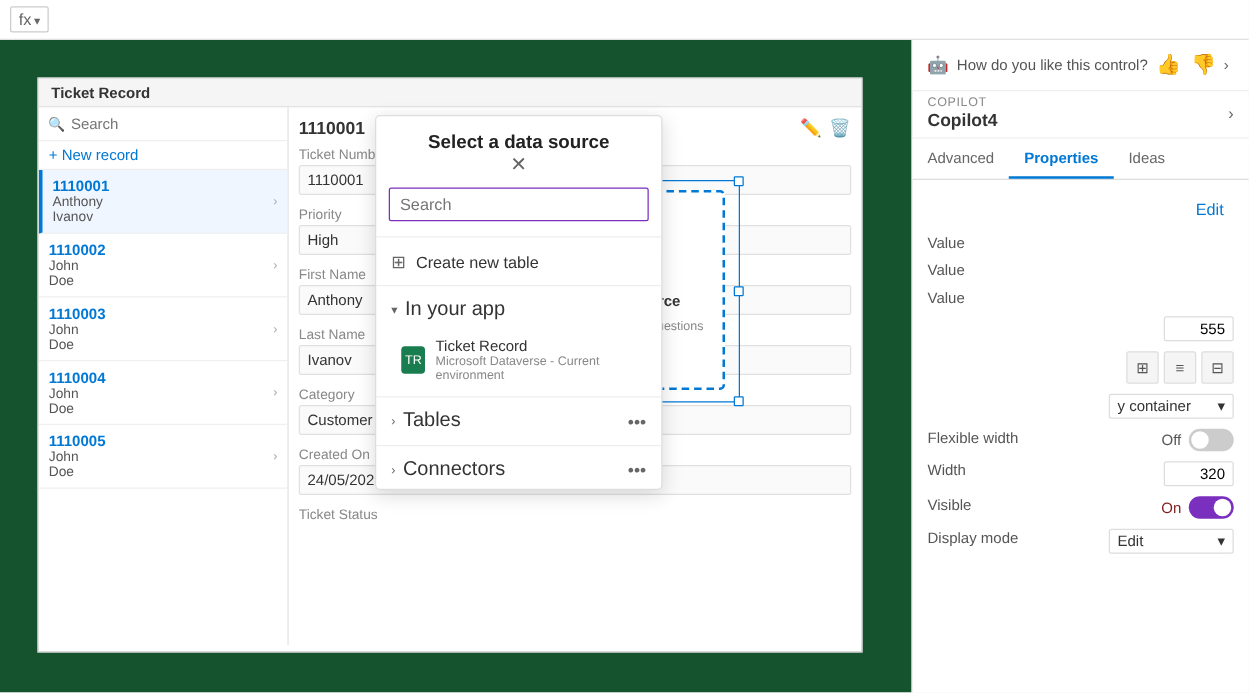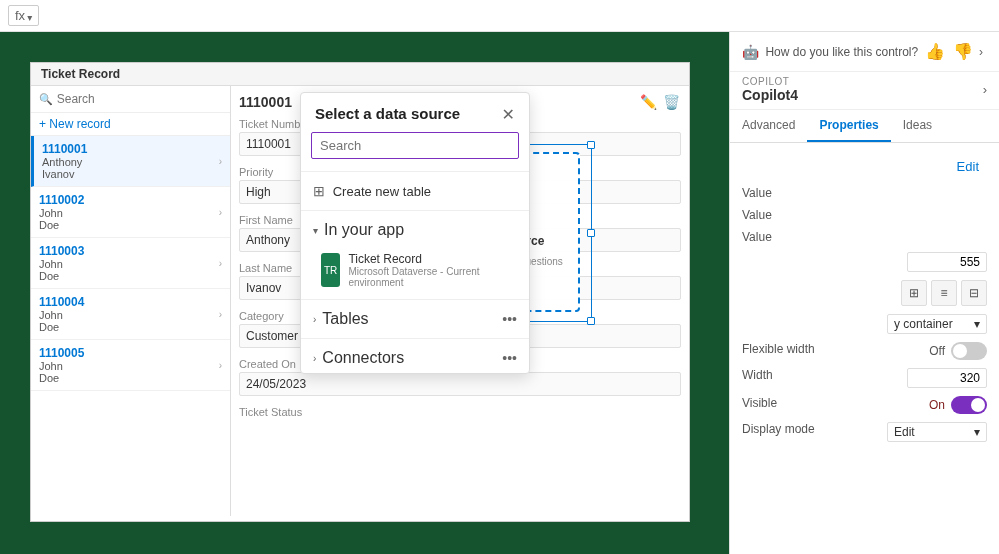--- a/index.html
+++ b/index.html
@@ -140,21 +140,21 @@
     
     .properties-panel { flex: 1; overflow-y: auto; padding: 8px 0; }
     .prop-row {
       display: flex; justify-content: space-between;
       padding: 4px 12px; font-size: 12px; color: #333;
     }
     .prop-label { color: #555; }
     .prop-value { color: #333; font-size: 12px; }
     .prop-input {
       border: 1px solid #ddd; border-radius: 2px; padding: 2px 6px;
-      font-size: 12px; width: 80px; text-align: right;
+      font-size: 12px; width: 56px; text-align: right;
     }
     .prop-dropdown {
       display: flex; align-items: center; gap: 4px;
       border: 1px solid #ddd; border-radius: 2px; padding: 2px 6px;
       font-size: 12px; cursor: pointer; min-width: 100px; justify-content: space-between;
     }
     .toggle {
       width: 36px; height: 18px; border-radius: 9px; position: relative; cursor: pointer;
     }
     .toggle.off { background: #ccc; }
@@ -174,22 +174,23 @@
       cursor: pointer; background: #f5f5f5; font-size: 12px; color: #555;
     }
     .data-source-dialog {
       position: absolute; top: 60px; left: 300px;
       width: 230px; background: #fff;
       border: 1px solid #ddd; border-radius: 4px;
       box-shadow: 0 4px 16px rgba(0,0,0,0.15);
       z-index: 100;
     }
     .dialog-header {
-      display: flex; justify-content: space-between;
+      display: flex; align-items: center; justify-content: space-between;
       padding: 12px 14px 8px;
+      flex-direction: column;
     }
     .dialog-title { font-size: 15px; font-weight: 600; color: #222; }
     .dialog-close { border: none; background: none; cursor: pointer; font-size: 16px; color: #666; }
     .dialog-search {
       margin: 0 10px 8px;
       border: 1px solid #7b2fbf; border-radius: 2px;
       padding: 5px 8px; font-size: 13px; width: calc(100% - 20px);
       outline: none;
     }
     .dialog-divider { height: 1px; background: #eee; margin: 4px 0; }
@@ -205,21 +206,21 @@
     }
     .dialog-section .section-left { display: flex; align-items: center; gap: 6px; }
     .dialog-section .chevron { font-size: 10px; color: #666; }
     .dialog-section .dots { font-size: 14px; color: #666; cursor: pointer; }
     .dialog-section .section-text { font-size: 16px; color: #333; }
     .ticket-record-item {
       display: flex; align-items: center; padding: 7px 14px 7px 20px;
       gap: 8px; cursor: pointer;
     }
     .ticket-icon {
-      width: 22px; height: 34px; background: #1a7d4f; border-radius: 3px;
+      width: 22px; height: 22px; background: #1a7d4f; border-radius: 3px;
       display: flex; align-items: center; justify-content: center;
       color: #fff; font-size: 10px;
     }
     .ticket-info .ticket-name { font-size: 12px; color: #333; font-weight: 500; }
     .ticket-info .ticket-env { font-size: 10px; color: #888; }
 
     .edit-btn {
       background: none; border: none; color: #0078d4; font-size: 13px;
       cursor: pointer; padding: 4px 8px;
     }

